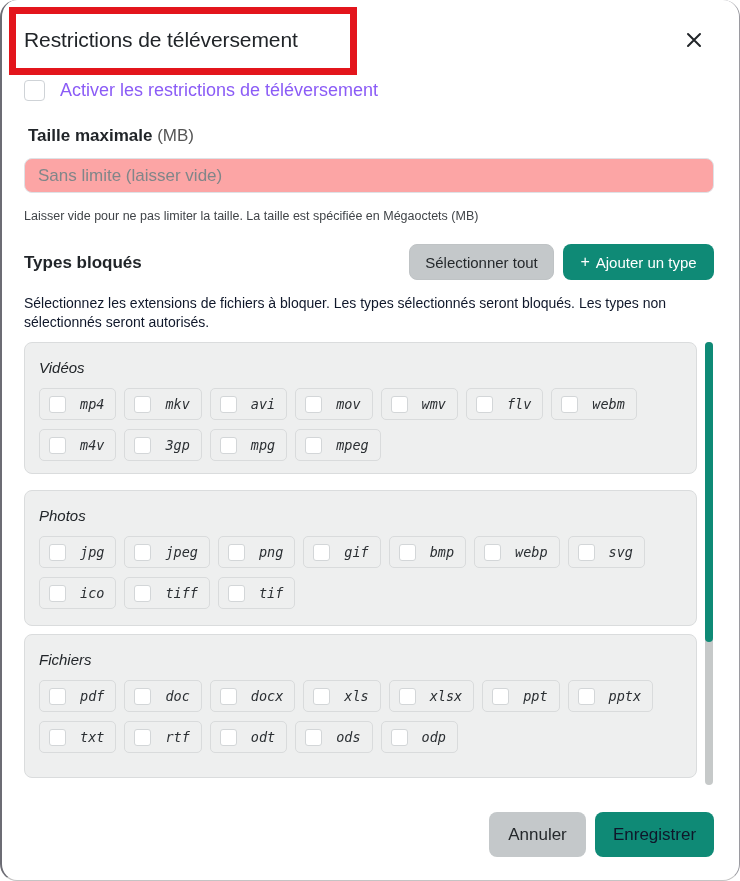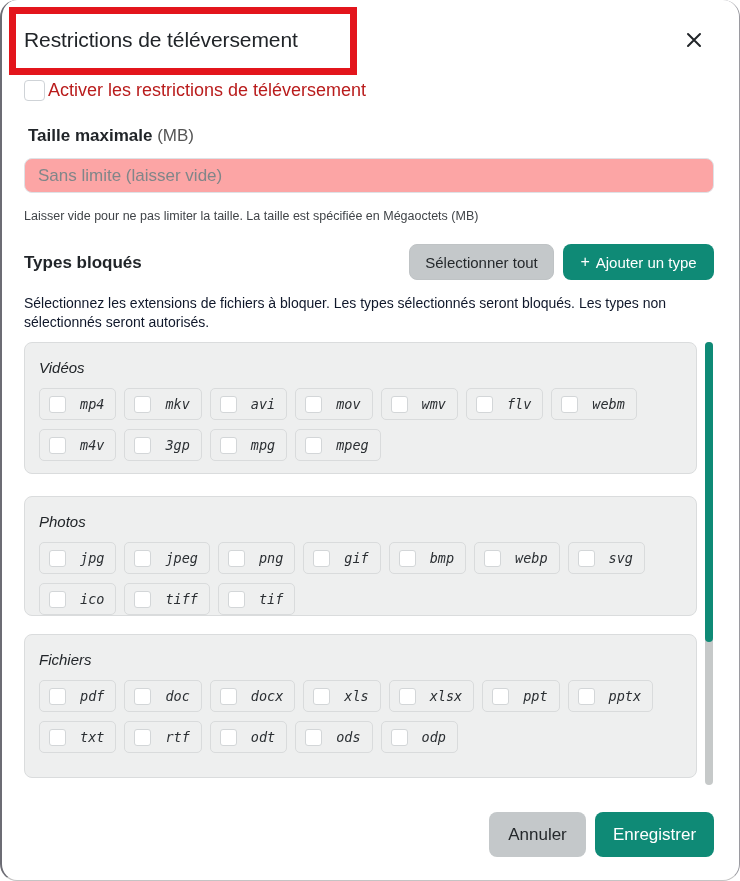--- a/index.html
+++ b/index.html
@@ -9,21 +9,21 @@
   .modal { position: absolute; left: 0; top: 0; width: 740px; height: 881px; background: #fff;
            border-left: 2px solid #6c6c74; border-right: 1px solid #9a9aa0; border-bottom: 1px solid #c4c4c4; border-radius: 17px; }
 
   .title-highlight { position: absolute; left: 7px; top: 7px; width: 348px; height: 68px;
                      border: 7px solid #e3151c; }
   .modal-title { position: absolute; left: 22px; top: 28px; font-size: 21px; font-weight: 500; color: #212529; letter-spacing: -0.1px; }
   .close-btn { position: absolute; left: 676px; top: 24px; width: 32px; height: 32px; display: flex; align-items: center; justify-content: center; cursor: pointer; }
 
   .enable-row { position: absolute; left: 22px; top: 80px; display: flex; align-items: center; }
   .cb { width: 21px; height: 21px; border: 1px solid #cfd3d7; border-radius: 4px; background: #fff; flex: none; }
-  .enable-label { margin-left: 3px; font-size: 18px; color: #b91c1c; }
+  .enable-label { margin-left: 15px; font-size: 18px; color: #8b5cf6; }
 
   .size-label { position: absolute; left: 26px; top: 126px; font-size: 17px; }
   .size-label .bold { font-weight: 600; }
   .size-label .unit { color: #555; font-weight: 400; }
   .size-input { position: absolute; left: 22px; top: 158px; width: 690px; height: 35px;
                 border: 1px solid #dee2e6; border-radius: 8px; padding: 0 13px; font-size: 17px; color: #212529;
                 font-family: "Liberation Sans", sans-serif; outline: none; background: #fca5a5; }
   .size-input::placeholder { color: #808689; }
   .size-help { position: absolute; left: 22px; top: 209px; font-size: 12.5px; color: #404448; }
 
@@ -41,21 +41,21 @@
   .chip-rows { position: absolute; left: 14px; top: 45px; right: 10px; display: flex; flex-wrap: wrap; column-gap: 8px; row-gap: 9px; }
   .chip { height: 32px; display: flex; align-items: center; border: 1px solid #d9dbdc; border-radius: 5px; background: #eeefef;
           padding: 0 11px 0 9px; cursor: pointer; }
   .chip .cb { width: 17px; height: 17px; border-radius: 3px; border-color: #d3d6d8; }
   .chip-label { margin-left: 14px; font-family: "DejaVu Sans Mono", "Liberation Mono", monospace; font-size: 13.5px; color: #2b2f33; }
 
   .scrollbar { position: absolute; left: 703px; top: 342px; width: 8px; height: 443px; background: #c6c9c9; border-radius: 4px; }
   .scrollbar-thumb { position: absolute; left: 0; top: 0; width: 8px; height: 300px; background: #0f8a76; border-radius: 4px; }
 
   .btn-cancel { left: 487px; top: 812px; width: 97px; height: 45px; background: #c4c8ca; color: #25292c; font-size: 17px; }
-  .btn-save { left: 593px; top: 812px; width: 119px; height: 45px; background: #0f8a76; color: #ffffff; font-size: 17px; }
+  .btn-save { left: 593px; top: 812px; width: 119px; height: 45px; background: #0f8a76; color: #0f172a; font-size: 17px; }
 </style>
 </head>
 <body>
 
 <div class="modal">
 
   <div class="title-highlight"></div>
   <div class="modal-title">Restrictions de téléversement</div>
 
   <div class="close-btn">
@@ -127,21 +127,21 @@
           <label class="chip">
             <span class="cb"></span>
             <span class="chip-label">mpg</span>
           </label>
           <label class="chip">
             <span class="cb"></span>
             <span class="chip-label">mpeg</span>
           </label>
         </div>
     </div>
-    <div class="group" style="top:154px; height:120px;">
+    <div class="group" style="top:148px; height:136px;">
       <div class="group-title">Photos</div>
       <div class="chip-rows" id="chips-1">
           <label class="chip">
             <span class="cb"></span>
             <span class="chip-label">jpg</span>
           </label>
           <label class="chip">
             <span class="cb"></span>
             <span class="chip-label">jpeg</span>
           </label>

